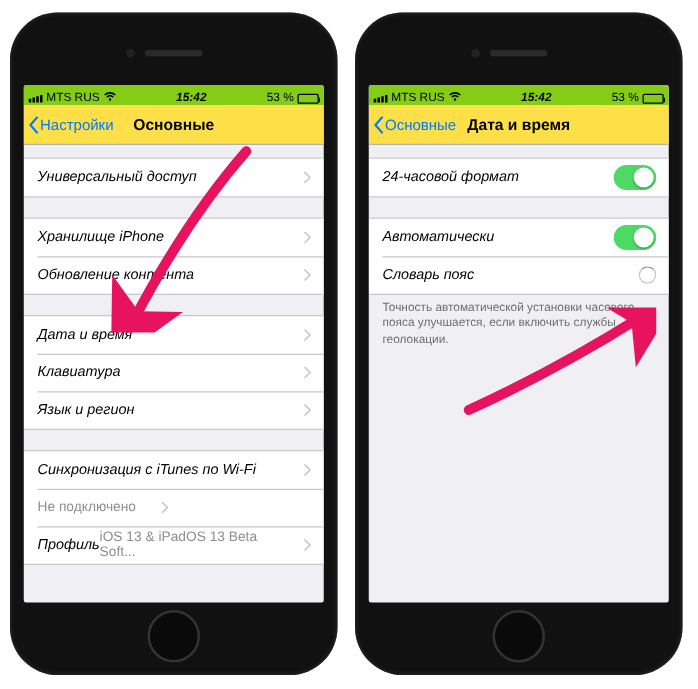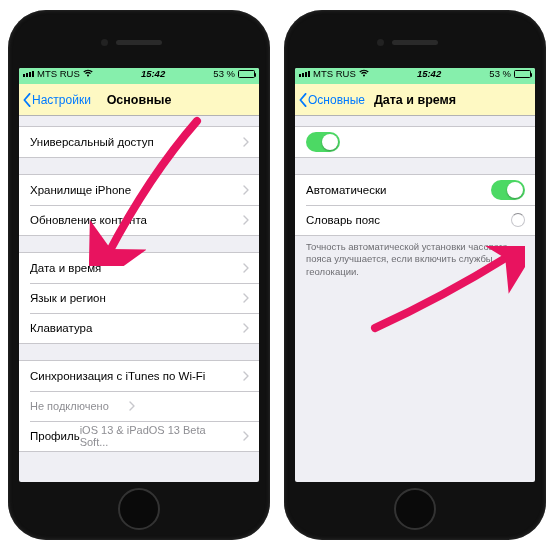--- a/index.html
+++ b/index.html
@@ -2,39 +2,39 @@
 <html><head>
 <meta charset="utf-8">
 <style>
   * { box-sizing: border-box; margin: 0; padding: 0; }
   body { background: #fff; font-family: -apple-system, "Helvetica Neue", Arial, sans-serif; width: 558px; height: 551px; display: flex; gap: 14px; padding: 10px 8px; }
   .phone { width: 262px; height: 530px; background: #111; border-radius: 38px; padding: 58px 11px 58px 11px; position: relative; box-shadow: inset 0 0 4px #333; }
   .speaker { position: absolute; top: 30px; left: 50%; transform: translateX(-50%); width: 46px; height: 5px; background: #2a2a2a; border-radius: 3px; }
   .camera { position: absolute; top: 29px; left: 93px; width: 7px; height: 7px; background: #222; border-radius: 50%; }
   .homebtn { position: absolute; bottom: 10px; left: 50%; transform: translateX(-50%); width: 42px; height: 42px; border: 2px solid #333; border-radius: 50%; background: #0a0a0a; }
   .screen { width: 100%; height: 100%; background: #efeff4; border-radius: 2px; overflow: hidden; position: relative; font-size: 11.5px; color: #000; }
-  .statusbar { height: 16px; display: flex; align-items: flex-start; padding: 0 4px; font-size: 9.5px; background: #86efac; gap: 21px; }
+  .statusbar { height: 16px; display: flex; align-items: flex-end; padding: 0 4px; font-size: 9.5px; background: #84cc16; gap: 21px; }
   .sb-left, .sb-right { display: flex; align-items: center; gap: 3px; }
   .sb-center { flex: 1; text-align: center; font-weight: 600; font-style: italic; }
   .bars { display: inline-flex; gap: 1px; align-items: end; }
   .bars span { width: 2px; background: #000; }
   .bars span:nth-child(1){height:3px} .bars span:nth-child(2){height:4px} .bars span:nth-child(3){height:5px} .bars span:nth-child(4){height:6px}
   .batt { display: inline-block; width: 17px; height: 8px; border: 1px solid #000; border-radius: 1.5px; position: relative; }
   .batt::after { content:""; position:absolute; right:-2px; top:2px; width:1.5px; height:4px; background:#000; border-radius:0 1px 1px 0;}
   .batt-fill { height:100%; width:53%; background:#000; }
-  .navbar { height: 32px; background: #fef9c3; border-bottom: 0.5px solid #b2b2b4; display: flex; align-items: center; position: relative; }
+  .navbar { height: 32px; background: #fde047; border-bottom: 0.5px solid #b2b2b4; display: flex; align-items: center; position: relative; }
   .nav-back { color: #007aff; display: flex; align-items: center; font-size: 12px; padding-left: 3px; cursor: pointer; }
   .nav-back svg { width: 10px; height: 14px; }
   .nav-title { position: absolute; left: 0; right: 0; text-align: center; font-weight: 600; font-size: 12.5px; pointer-events: none; }
   .content { height: calc(100% - 48px); overflow: hidden; }
   .group { margin-top: 16px; background: #fff; border-top: 0.5px solid #c8c7cc; border-bottom: 0.5px solid #c8c7cc; }
   .group.first { margin-top: 10px; }
   .row { height: 30px; display: flex; align-items: center; padding: 0 10px 0 11px; position: relative; cursor: pointer; }
   .row:not(:last-child)::after { content:""; position:absolute; left:11px; right:0; bottom:0; height:0.5px; background:#c8c7cc; }
-  .row .label { flex: 1; }
+  .row .label { flex: 1; font-style: italic; }
   .row .value { color: #8e8e93; font-size: 11px; margin-right: 20px; }
   .chev { color: #c7c7cc; }
   .chev svg { width: 6px; height: 10px; display:block; }
   .toggle { width: 34px; height: 20px; background: #4cd964; border-radius: 10px; position: relative; }
   .toggle::after { content:""; position:absolute; right:2px; top:2px; width:16px; height:16px; background:#fff; border-radius:50%; box-shadow:0 1px 2px rgba(0,0,0,.3); }
   .spinner { width: 14px; height: 14px; border: 1.5px solid #c7c7cc; border-top-color: #8e8e93; border-radius: 50%; }
   .footer-text { font-size: 9.5px; color: #6d6d72; padding: 5px 11px; line-height: 1.3; }
   .arrow { position: absolute; pointer-events: none; }
   .arrow svg { display:block; }
 </style>
@@ -107,29 +107,29 @@
       <div class="group">
         <div class="row">
           <span class="label">Дата и время</span>
           <span class="chev">
               <svg viewBox="0 0 6 10">
                 <path d="M1 1l4 4-4 4" stroke="#c7c7cc" stroke-width="1.4" fill="none" stroke-linecap="round" stroke-linejoin="round"></path>
               </svg>
             </span>
         </div>
         <div class="row">
+          <span class="label">Клавиатура</span>
+          <span class="chev">
+              <svg viewBox="0 0 6 10">
+                <path d="M1 1l4 4-4 4" stroke="#c7c7cc" stroke-width="1.4" fill="none" stroke-linecap="round" stroke-linejoin="round"></path>
+              </svg>
+            </span>
+        </div>
+        <div class="row">
           <span class="label">Язык и регион</span>
-          <span class="chev">
-              <svg viewBox="0 0 6 10">
-                <path d="M1 1l4 4-4 4" stroke="#c7c7cc" stroke-width="1.4" fill="none" stroke-linecap="round" stroke-linejoin="round"></path>
-              </svg>
-            </span>
-        </div>
-        <div class="row">
-          <span class="label">Клавиатура</span>
           <span class="chev">
               <svg viewBox="0 0 6 10">
                 <path d="M1 1l4 4-4 4" stroke="#c7c7cc" stroke-width="1.4" fill="none" stroke-linecap="round" stroke-linejoin="round"></path>
               </svg>
             </span>
         </div>
       </div>
       <div class="group">
         <div class="row">
           <span class="label">Синхронизация с iTunes по Wi-Fi</span>
@@ -202,20 +202,21 @@
         <svg viewBox="0 0 10 16">
             <path d="M8 1L2 8l6 7" stroke="#007aff" stroke-width="2" fill="none" stroke-linecap="round" stroke-linejoin="round"></path>
           </svg>
         <span>Основные</span>
       </div>
       <div class="nav-title">Дата и время</div>
     </div>
     <div class="content">
       <div class="group first">
         <div class="row">
+          <span class="label">24-часовой формат</span>
           <span class="toggle"></span>
         </div>
       </div>
       <div class="group">
         <div class="row">
           <span class="label">Автоматически</span>
           <span class="toggle"></span>
         </div>
         <div class="row">
           <span class="label">Словарь пояс</span>

